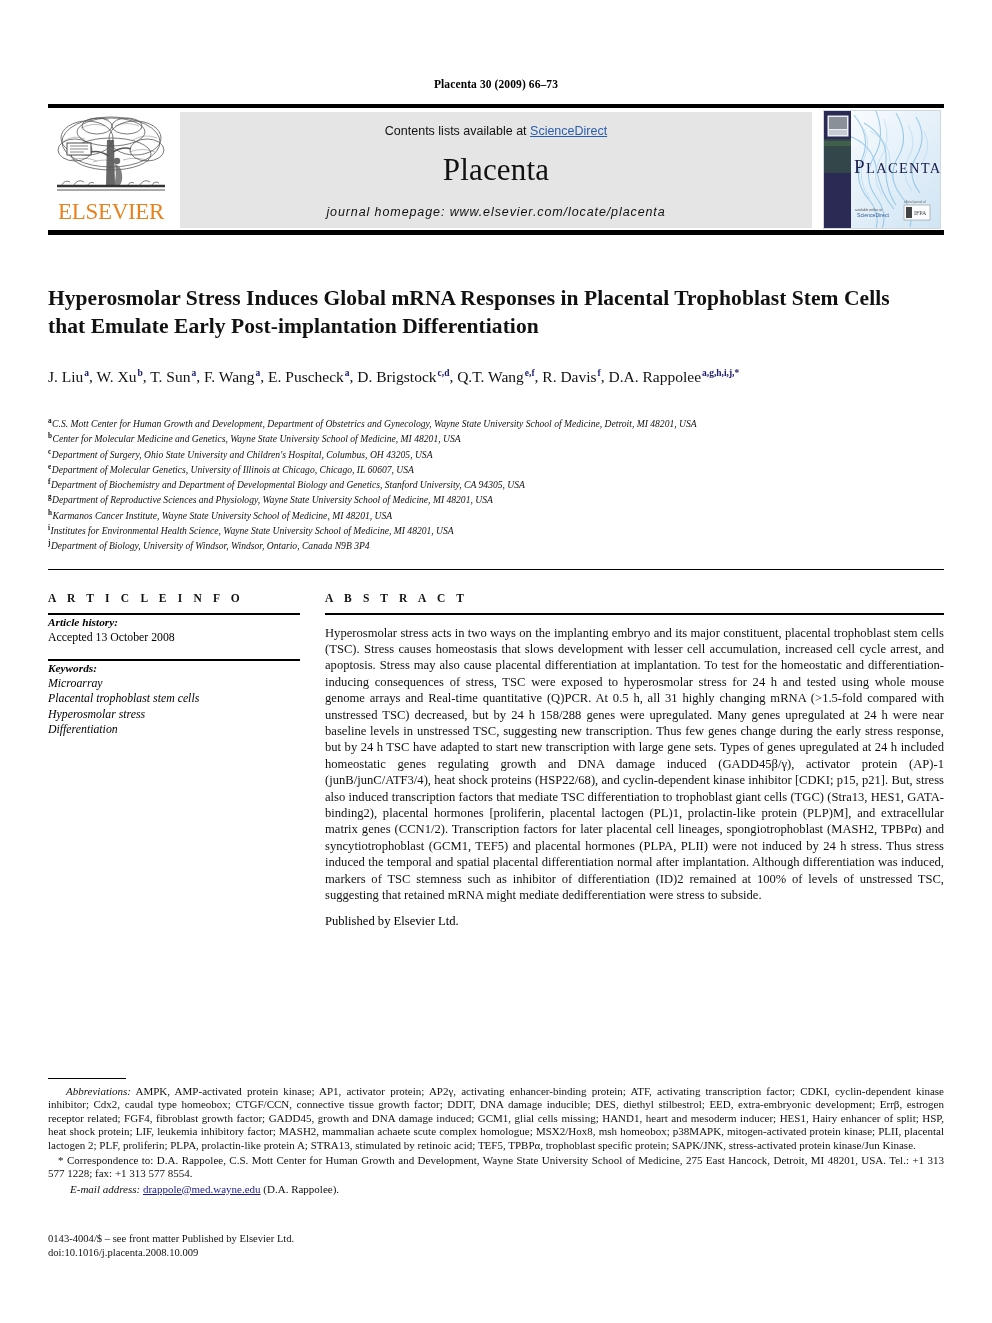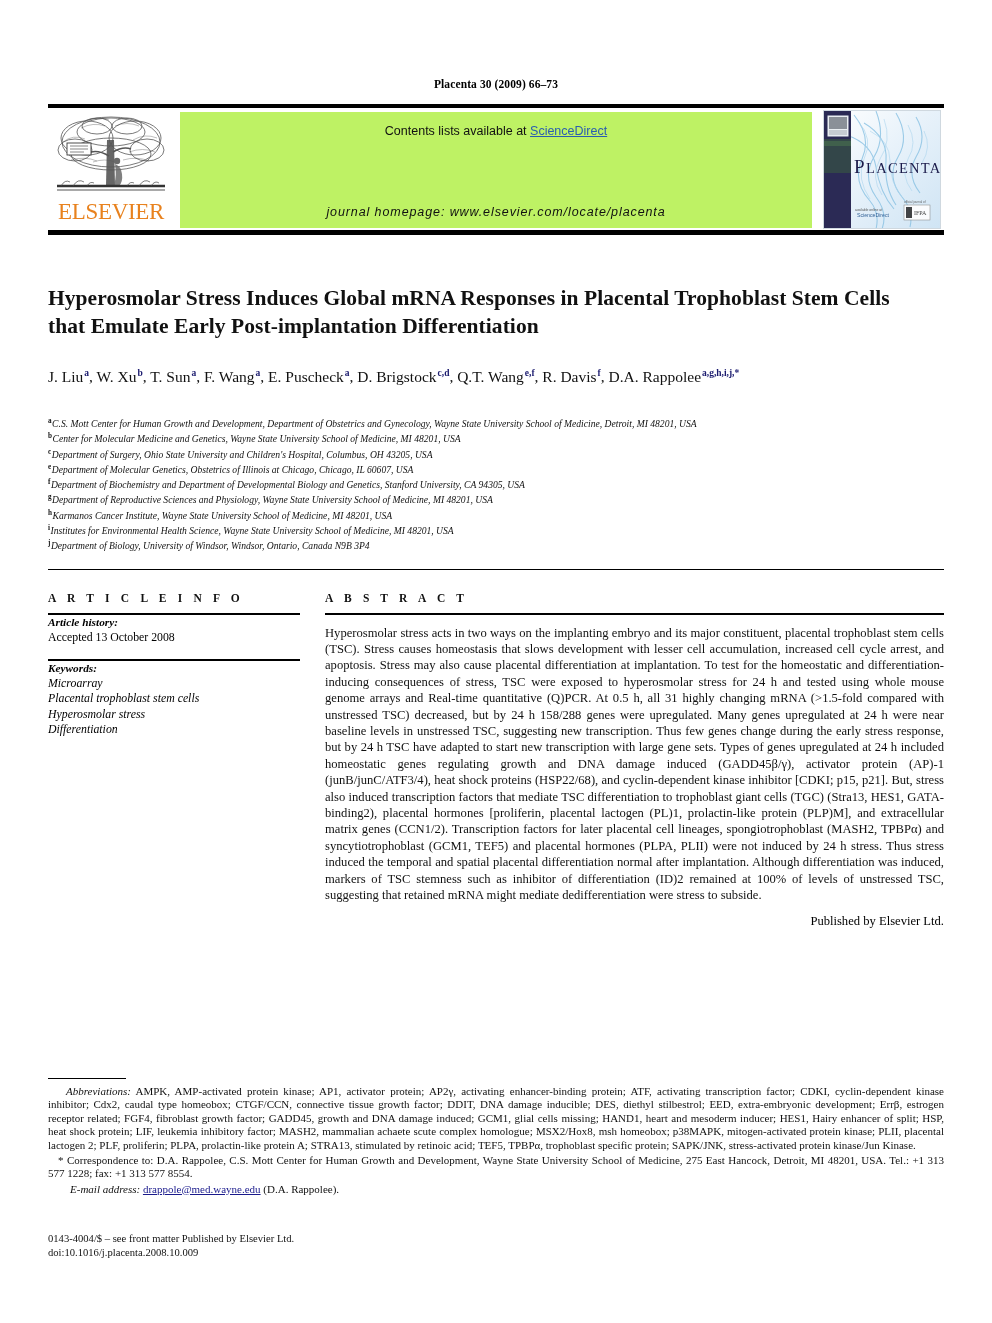--- a/index.html
+++ b/index.html
@@ -77,21 +77,21 @@
     letter-spacing: -0.3px;
     line-height: 24px;
     white-space: nowrap;
   }
 
   .masthead-center {
     position: absolute;
     left: 132px; top: 8px;
     width: 632px;
     height: 116px;
-    background: #bef264;
+    background: #e5e5e5;
   }
   .contents-line {
     position: absolute;
     left: 0; top: 12px;
     width: 632px;
     text-align: center;
     font-family: "Liberation Sans", "DejaVu Sans", sans-serif;
     font-size: 12.5px;
     color: #111;
   }
@@ -241,21 +241,20 @@
 
   .abstract-body {
     margin-top: 10px;
     font-size: 12.6px;
     line-height: 16.4px;
     text-align: justify;
     color: #111;
   }
   .published-by {
     margin-top: 10px;
-    text-align: right;
     font-size: 12.6px;
   }
 
   
   .foot-rule {
     position: absolute;
     left: 48px; top: 1078px;
     width: 78px; height: 1.3px;
     background: #000;
   }
@@ -360,20 +359,21 @@
         </g>
         <path d="M4 78 h108" stroke="#555" stroke-width="1.1"></path>
       </svg>
       <div class="elsevier-word">ELSEVIER</div>
     </div>
 
     <div class="masthead-center">
       <div class="contents-line">
         <span>Contents lists available at </span><a class="contents-link" href="#">ScienceDirect</a>
       </div>
+      <div class="journal-title">Placenta</div>
       <div class="homepage-line">journal homepage: www.elsevier.com/locate/placenta</div>
     </div>
 
     <div class="cover-thumb">
       <svg viewBox="0 0 118 119" width="118" height="119">
         <defs>
           <linearGradient id="marble" x1="0" y1="0" x2="1" y2="1">
             <stop offset="0%" stop-color="#ffffff"></stop>
             <stop offset="45%" stop-color="#e8f2fa"></stop>
             <stop offset="100%" stop-color="#cfe4f4"></stop>
@@ -425,21 +425,21 @@
   <div class="title-block">
     <h1 class="article-title">Hyperosmolar Stress Induces Global mRNA Responses in Placental Trophoblast Stem Cells that Emulate Early Post-implantation Differentiation</h1>
   </div>
 
   <div class="authors"><span>J. Liu</span><sup>a</sup>, <span>W. Xu</span><sup>b</sup>, <span>T. Sun</span><sup>a</sup>, <span>F. Wang</span><sup>a</sup>, <span>E. Puscheck</span><sup>a</sup>, <span>D. Brigstock</span><sup>c,d</sup>, <span>Q.T. Wang</span><sup>e,f</sup>, <span>R. Davis</span><sup>f</sup>, <span>D.A. Rappolee</span><sup>a,g,h,i,j,*</sup></div>
 
   <div class="affiliations">
       <div><sup>a</sup><span>C.S. Mott Center for Human Growth and Development, Department of Obstetrics and Gynecology, Wayne State University School of Medicine, Detroit, MI 48201, USA</span></div>
       <div><sup>b</sup><span>Center for Molecular Medicine and Genetics, Wayne State University School of Medicine, MI 48201, USA</span></div>
       <div><sup>c</sup><span>Department of Surgery, Ohio State University and Children's Hospital, Columbus, OH 43205, USA</span></div>
-      <div><sup>e</sup><span>Department of Molecular Genetics, Obstetrics of Illinois at Chicago, Chicago, IL 60607, USA</span></div>
+      <div><sup>e</sup><span>Department of Molecular Genetics, University of Illinois at Chicago, Chicago, IL 60607, USA</span></div>
       <div><sup>f</sup><span>Department of Biochemistry and Department of Developmental Biology and Genetics, Stanford University, CA 94305, USA</span></div>
       <div><sup>g</sup><span>Department of Reproductive Sciences and Physiology, Wayne State University School of Medicine, MI 48201, USA</span></div>
       <div><sup>h</sup><span>Karmanos Cancer Institute, Wayne State University School of Medicine, MI 48201, USA</span></div>
       <div><sup>i</sup><span>Institutes for Environmental Health Science, Wayne State University School of Medicine, MI 48201, USA</span></div>
       <div><sup>j</sup><span>Department of Biology, University of Windsor, Windsor, Ontario, Canada N9B 3P4</span></div>
     </div>
 
   <div class="rule-section"></div>
 
   <div class="col-left">

